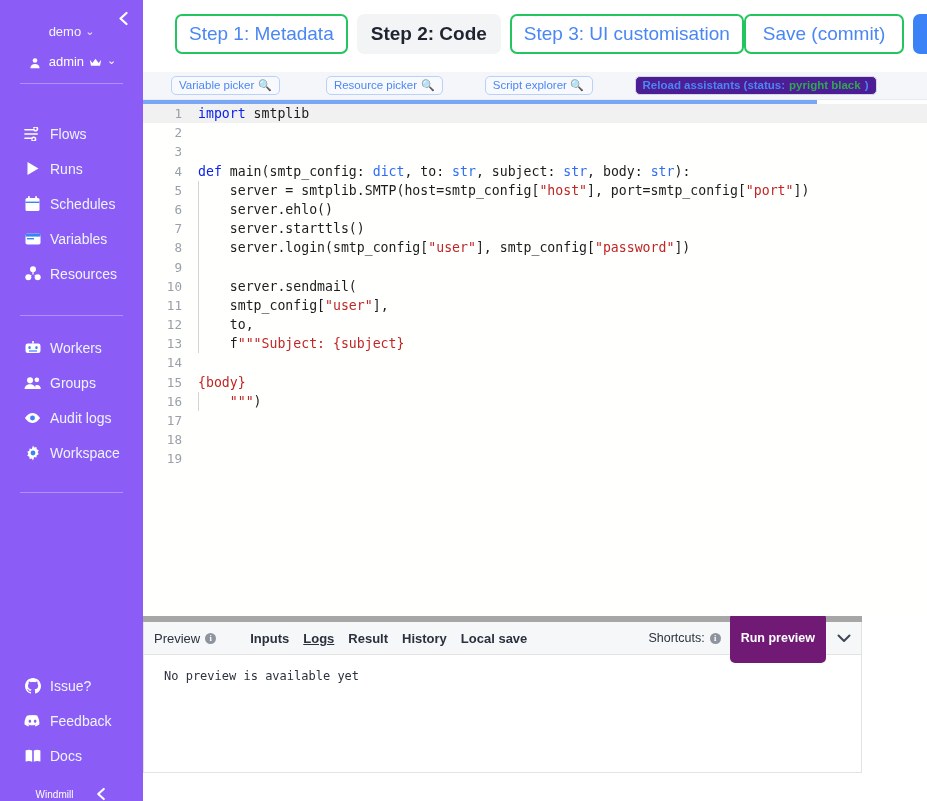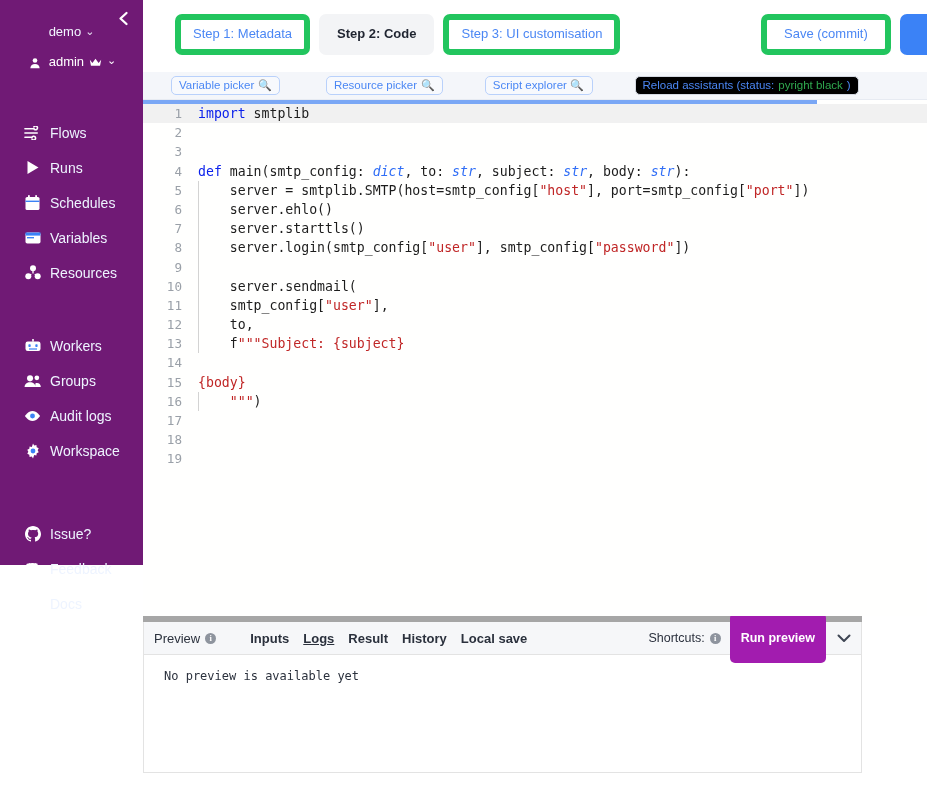--- a/index.html
+++ b/index.html
@@ -6,22 +6,22 @@
   html, body {
     width: 927px; height: 801px;
     font-family: "Liberation Sans", sans-serif;
     background: #ffffff;
     overflow: hidden;
   }
   .app { position: relative; width: 927px; height: 801px; display: flex; }
 
   
   .sidebar {
-    width: 143px; height: 565px;
-    background: #701a75;
+    width: 143px; height: 801px;
+    background: #8b5cf6;
     color: #ffffff;
     display: flex; flex-direction: column;
     flex: 0 0 143px;
     position: relative;
   }
   .sb-collapse {
     position: absolute; top: 8px; right: 10px;
     width: 20px; height: 20px;
     display: flex; align-items: center; justify-content: center;
     cursor: pointer;
@@ -47,37 +47,37 @@
     display: flex; align-items: center; gap: 9px;
     padding: 9px 0 9px 24px;
     font-size: 14px; color: #eef4ff;
     cursor: pointer; line-height: 1;
   }
   .sb-ico { width: 17px; height: 17px; display: inline-flex; align-items: center; justify-content: center; flex: 0 0 17px; }
   .sb-ico svg { display: block; }
   .sb-spacer { flex: 1 1 auto; }
   .sb-footer {
     display: flex; align-items: center; justify-content: center; gap: 22px;
-    padding-bottom: 14px; font-size: 16px; color: #ffffff; margin-top: 24px;
+    font-size: 10px; color: #ffffff;
   }
 
   
   .main {
     flex: 1 1 auto; height: 801px; position: relative;
     background: #ffffff; display: flex; flex-direction: column;
   }
 
   
   .hdr { position: relative; height: 72px; flex: 0 0 72px; padding: 14px 32px 0 32px; }
   .hdr-row { display: flex; align-items: flex-start; }
   .steps { display: flex; gap: 9px; }
   .btn {
     font-family: "Liberation Sans", sans-serif;
-    font-size: 13px; border-radius: 7px; padding: 7px 12px;
-    border: 6px solid #22c55e; background: #ffffff; color: #4b87f4;
+    font-size: 19px; border-radius: 7px; padding: 7px 12px;
+    border: 2px solid #22c55e; background: #ffffff; color: #4b87f4;
     cursor: pointer; white-space: nowrap; line-height: 1.15;
   }
   .btn.active-step {
     border-color: transparent; background: #f3f4f6; color: #1f2430; font-weight: bold;
   }
   .hdr-right { margin-left: auto; display: flex; gap: 9px; }
   .btn.primary {
     background: #3b82f6; border-color: #3b82f6; color: #ffffff; font-weight: bold;
     padding: 7px 26px;
   }
@@ -91,21 +91,21 @@
     padding-left: 28px;
     border-bottom: 1px solid #e7ebf2;
     position: relative;
   }
   .pill {
     font-size: 11.5px; border: 1px solid #b9d1fb; border-radius: 5px;
     background: #f7f9fd; color: #4b87f4; padding: 2px 7px;
     display: inline-flex; align-items: center; gap: 4px; cursor: pointer;
     white-space: nowrap; line-height: 1.2;
   }
-  .pill.ghost { border-color: #d4d9e2; color: #4b87f4; background: #000000; }
+  .pill.ghost { border-color: #d4d9e2; color: #4b87f4; background: #4c1d95; font-weight: bold; }
   .pill .mag { font-size: 11px; }
   .gap1 { width: 46px; } .gap2 { width: 42px; } .gap3 { width: 42px; }
   .status-ok { color: #2fa84f; }
 
   
   .editor-wrap {
     flex: 1 1 auto; position: relative; background: #fffffe; overflow: hidden;
     display: flex;
   }
   .editor {
@@ -134,21 +134,21 @@
     width: 48px; flex: 0 0 48px; text-align: right; padding-right: 9px;
     color: #9aa0a8; font-family: "DejaVu Sans Mono", monospace; font-size: 12.6px;
     user-select: none;
   }
   .ln-txt { position: relative; padding-left: 7px; color: #1c1c1c; }
   .guide {
     position: absolute; left: 55px; top: 0; width: 1px; height: 19.2px;
     background: #d3d3d3;
   }
   .kw  { color: #0c22ec; }
-  .typ { color: #2f6df6; font-style: italic; }
+  .typ { color: #2f6df6; }
   .str { color: #c02626; }
 
   
   .drag-handle {
     height: 6px; flex: 0 0 6px; background: #a6a6a6; width: 719px; margin-left: 0;
     cursor: row-resize;
   }
   .panel-area { flex: 0 0 179px; display: flex; }
   .panel {
     width: 719px; height: 151px; display: flex; flex-direction: column;
@@ -166,21 +166,21 @@
     width: 11px; height: 11px; border-radius: 50%; background: #8e949e; color: #fff;
     font-size: 8.5px; display: inline-flex; align-items: center; justify-content: center;
     font-family: "Liberation Serif", serif; font-weight: bold;
   }
   .ptabs { display: flex; gap: 14px; margin-left: 34px; }
   .ptab { font-size: 13px; color: #2b313d; cursor: pointer; font-weight: bold; }
   .ptab.active { text-decoration: underline; }
   .panel-right { margin-left: auto; display: flex; align-items: center; gap: 9px; padding-right: 8px; }
   .shortcuts { font-size: 12.5px; color: #2b313d; display: flex; align-items: center; gap: 5px; }
   .run-btn {
-    background: #a21caf; color: #fff; font-size: 12.5px; font-weight: bold;
+    background: #701a75; color: #fff; font-size: 12.5px; font-weight: bold;
     border: none; border-radius: 5px; padding: 18px 11px; cursor: pointer;
     font-family: "Liberation Sans", sans-serif;
   }
   .chev-btn { width: 18px; display: flex; align-items: center; justify-content: center; cursor: pointer; color: #3f4654; }
   .panel-body { flex: 1 1 auto; padding: 14px 0 0 20px; }
   .panel-msg {
     font-family: "DejaVu Sans Mono", monospace; font-size: 12px; color: #2b313d;
   }
   .gutter-right { flex: 1 1 auto; background: #ffffff; }
 </style>

